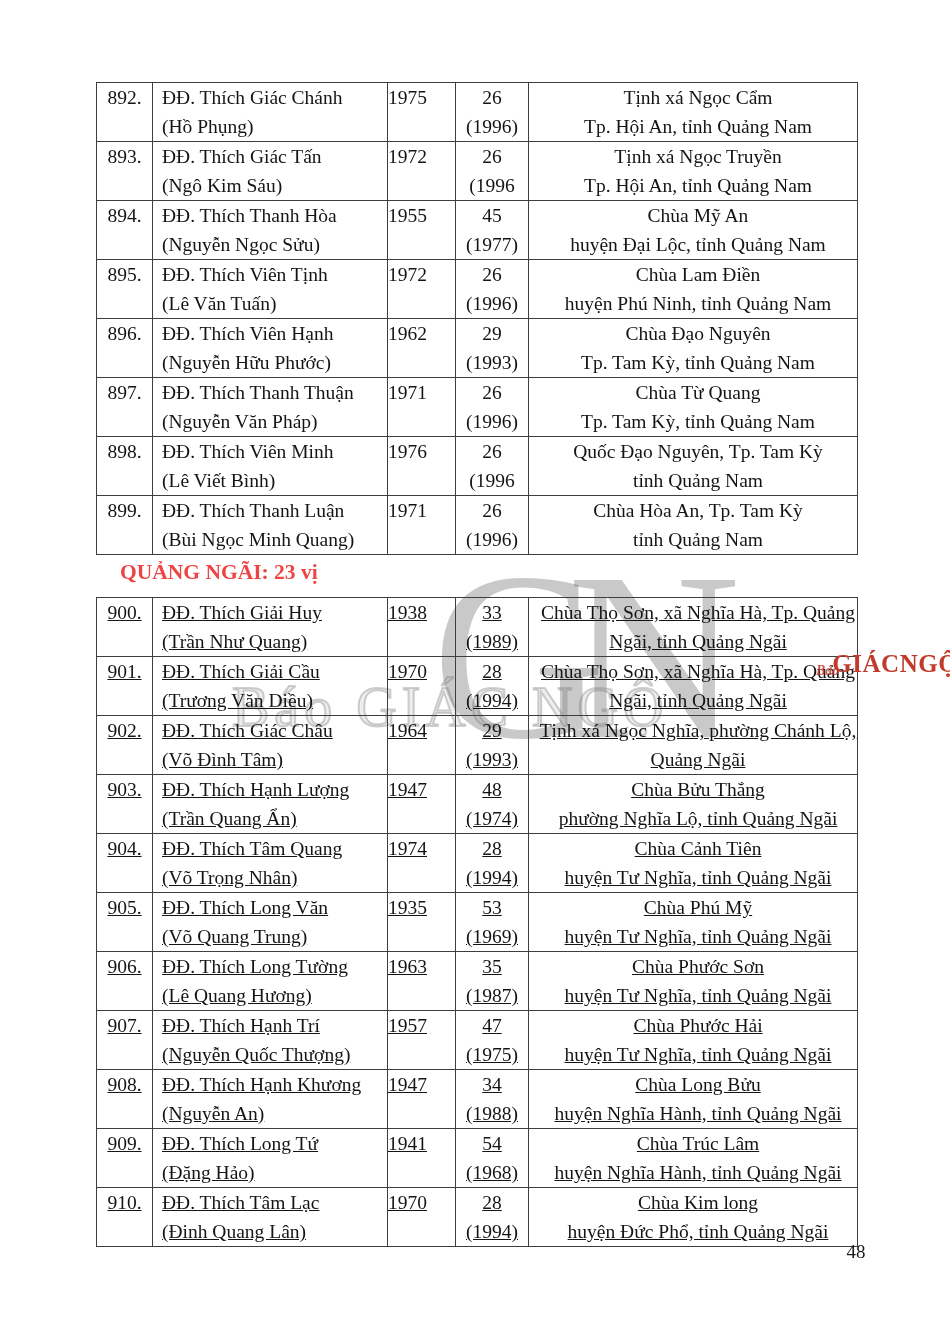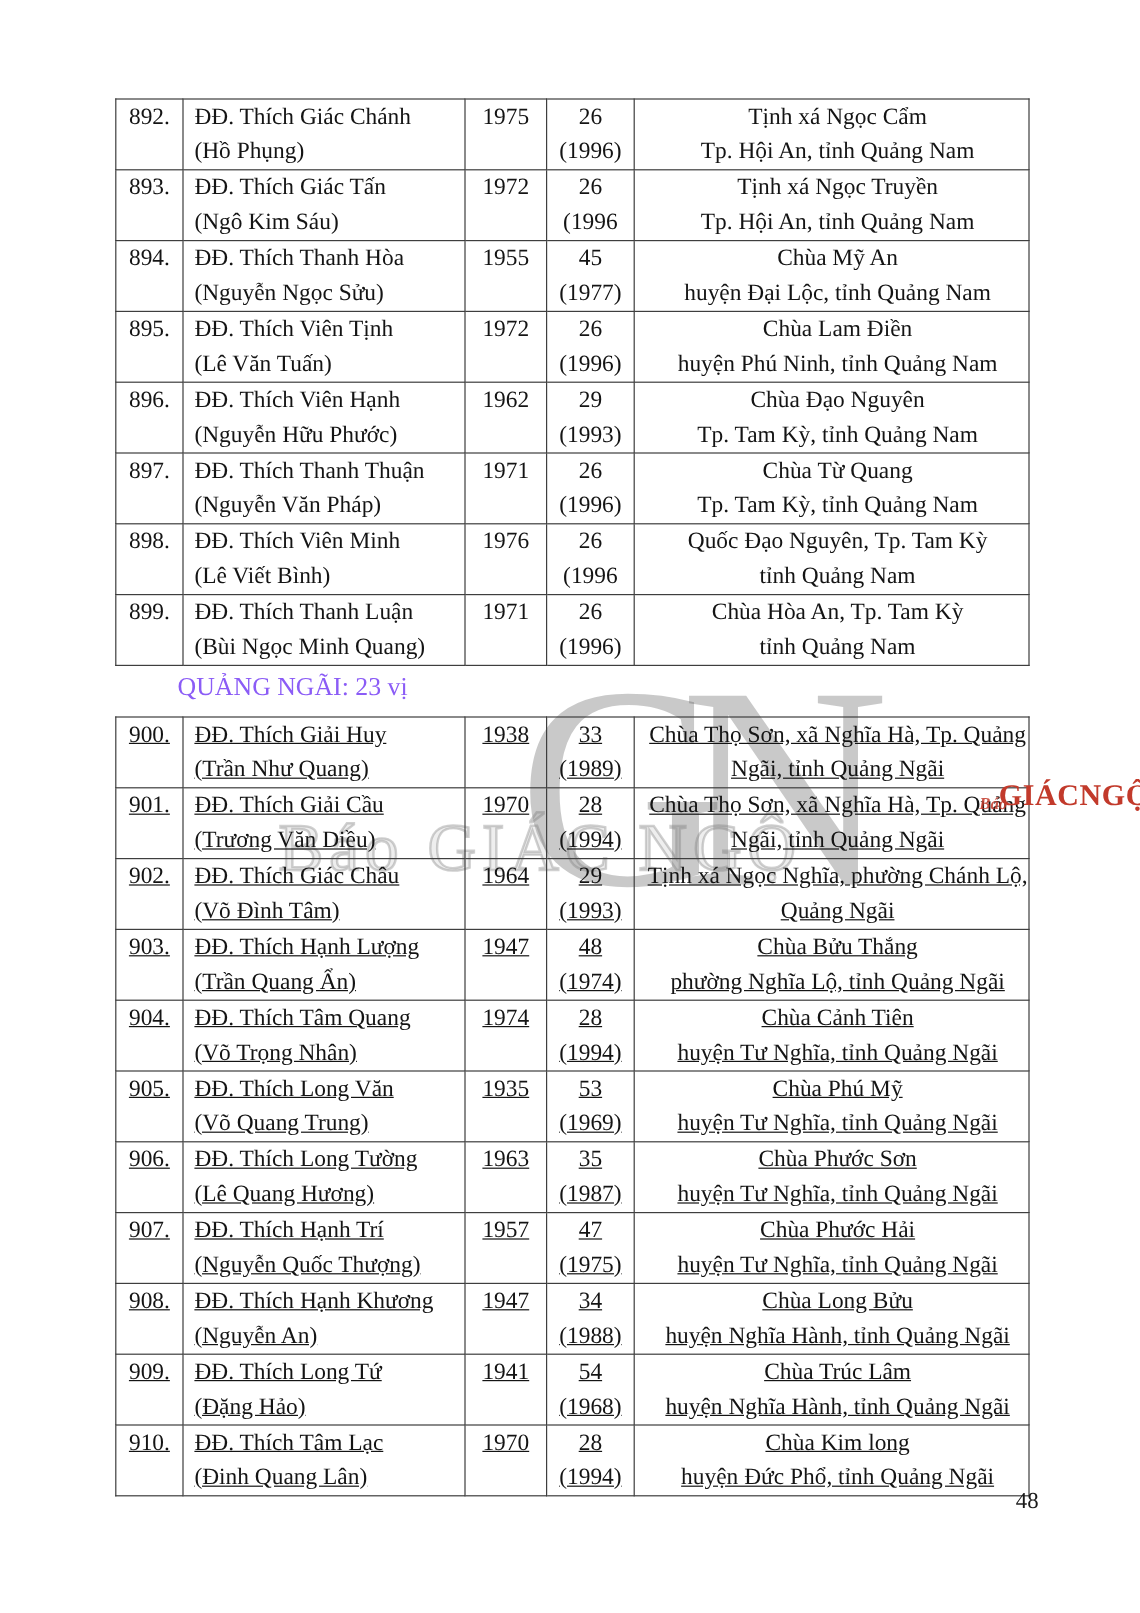--- a/index.html
+++ b/index.html
@@ -34,30 +34,29 @@
   #table-quang-nam{top:82px;}
   #table-quang-ngai{top:597px;text-decoration:underline;}
   td{
     border:1px solid #3e3e3e;vertical-align:top;padding:0;overflow:hidden;
   }
   tr{height:58px;}
   .line{height:29px;line-height:29px;font-size:19.5px;white-space:nowrap;}
   .c-no{width:55px;text-align:center;}
   .c-name{width:234px;}
   .c-name .line{padding-left:9px;}
-  .c-year{width:67px;text-align:center;}
+  .c-year{width:67px;}
   .c-age{width:72px;text-align:center;}
   .c-addr{width:328px;}
   .c-addr .line{padding-left:10px;text-align:center;}
   
   .section-heading{
     position:absolute;left:120px;top:557px;z-index:2;
-    font-size:21.5px;line-height:30px;font-weight:normal;color:#8b5cf6;
+    font-size:21.5px;line-height:30px;font-weight:bold;color:#ef4444;
     white-space:nowrap;
-    margin-left:28px;
   }
   .page-number{
     position:absolute;left:836px;top:1241px;width:40px;z-index:2;
     font-size:19px;text-align:center;color:#1a1a1a;
   }
   
   .red-stamp{
     position:absolute;left:816px;top:650px;z-index:3;white-space:nowrap;
   }
   .stamp-bao{

